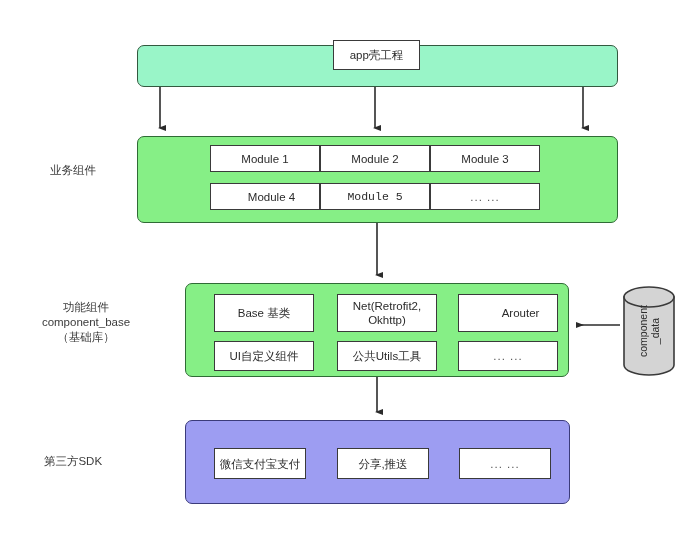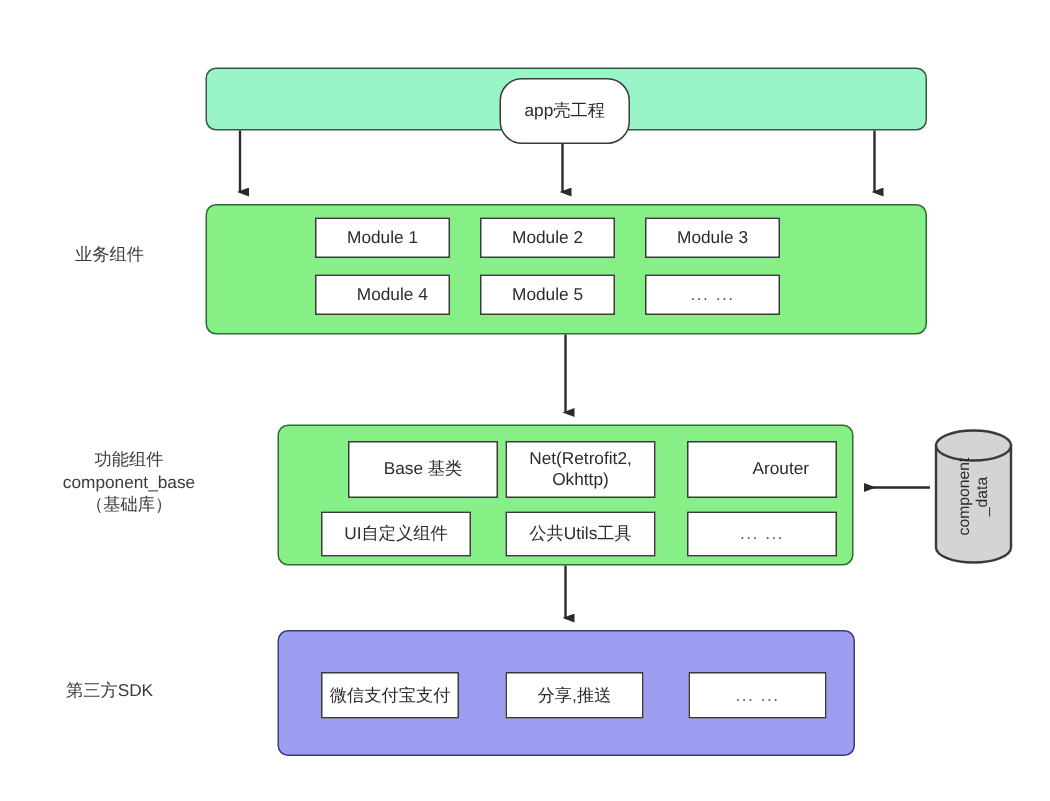--- a/index.html
+++ b/index.html
@@ -70,34 +70,34 @@
     text-align: center;
     font-size: 11.5px;
     line-height: 14px;
     color: #2b2b2b;
     white-space: pre-line;
     padding: 0 3px;
   }
   .chip.dots { color: #555555; letter-spacing: 1px; }
 
   
-  #chip-app-shell { left: 333px; top: 52px; width: 87px; height: 44px; border-radius: 15px; }
-
-  
-  .biz-chip { width: 90px; height: 27px; }
+  #chip-app-shell { left: 333px; top: 40px; width: 87px; height: 30px; }
+
+  
+  .biz-chip { width: 110px; height: 27px; }
   #chip-m1 { left: 210px; top: 145px; }
   #chip-m2 { left: 320px; top: 145px; }
   #chip-m3 { left: 430px; top: 145px; }
   #chip-m4 { left: 210px; top: 183px; padding-left: 16px; }
-  #chip-m5 { left: 320px; top: 183px; }
+  #chip-m5 { left: 320px; top: 183px; font-family: Liberation Mono, monospace; }
   #chip-m6 { left: 430px; top: 183px; }
 
   
   .base-chip { width: 100px; height: 38px; }
-  #chip-base-1 { left: 214px; top: 294px; margin-left: 18px; }
+  #chip-base-1 { left: 214px; top: 294px; }
   #chip-base-2 { left: 337px; top: 294px; }
   #chip-base-3 { left: 458px; top: 294px; padding-left: 28px; }
   .base-chip-b { width: 100px; height: 30px; }
   #chip-base-4 { left: 214px; top: 341px; }
   #chip-base-5 { left: 337px; top: 341px; text-align: center; }
   #chip-base-6 { left: 458px; top: 341px; }
 
   
   .sdk-chip { width: 92px; height: 31px; }
   #chip-sdk-1 { left: 214px; top: 448px; }

